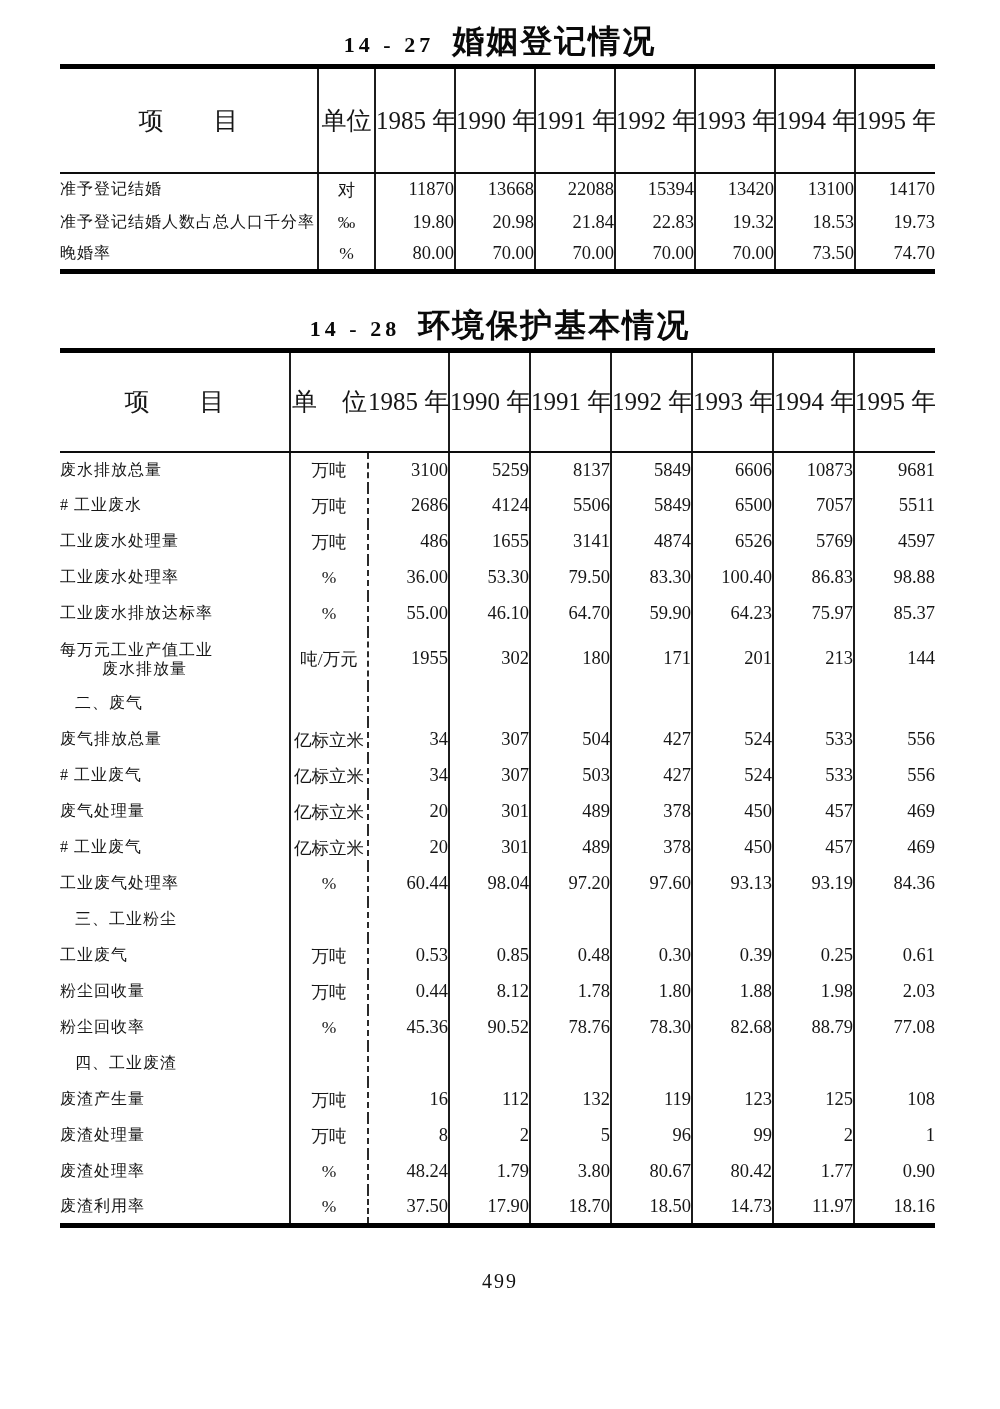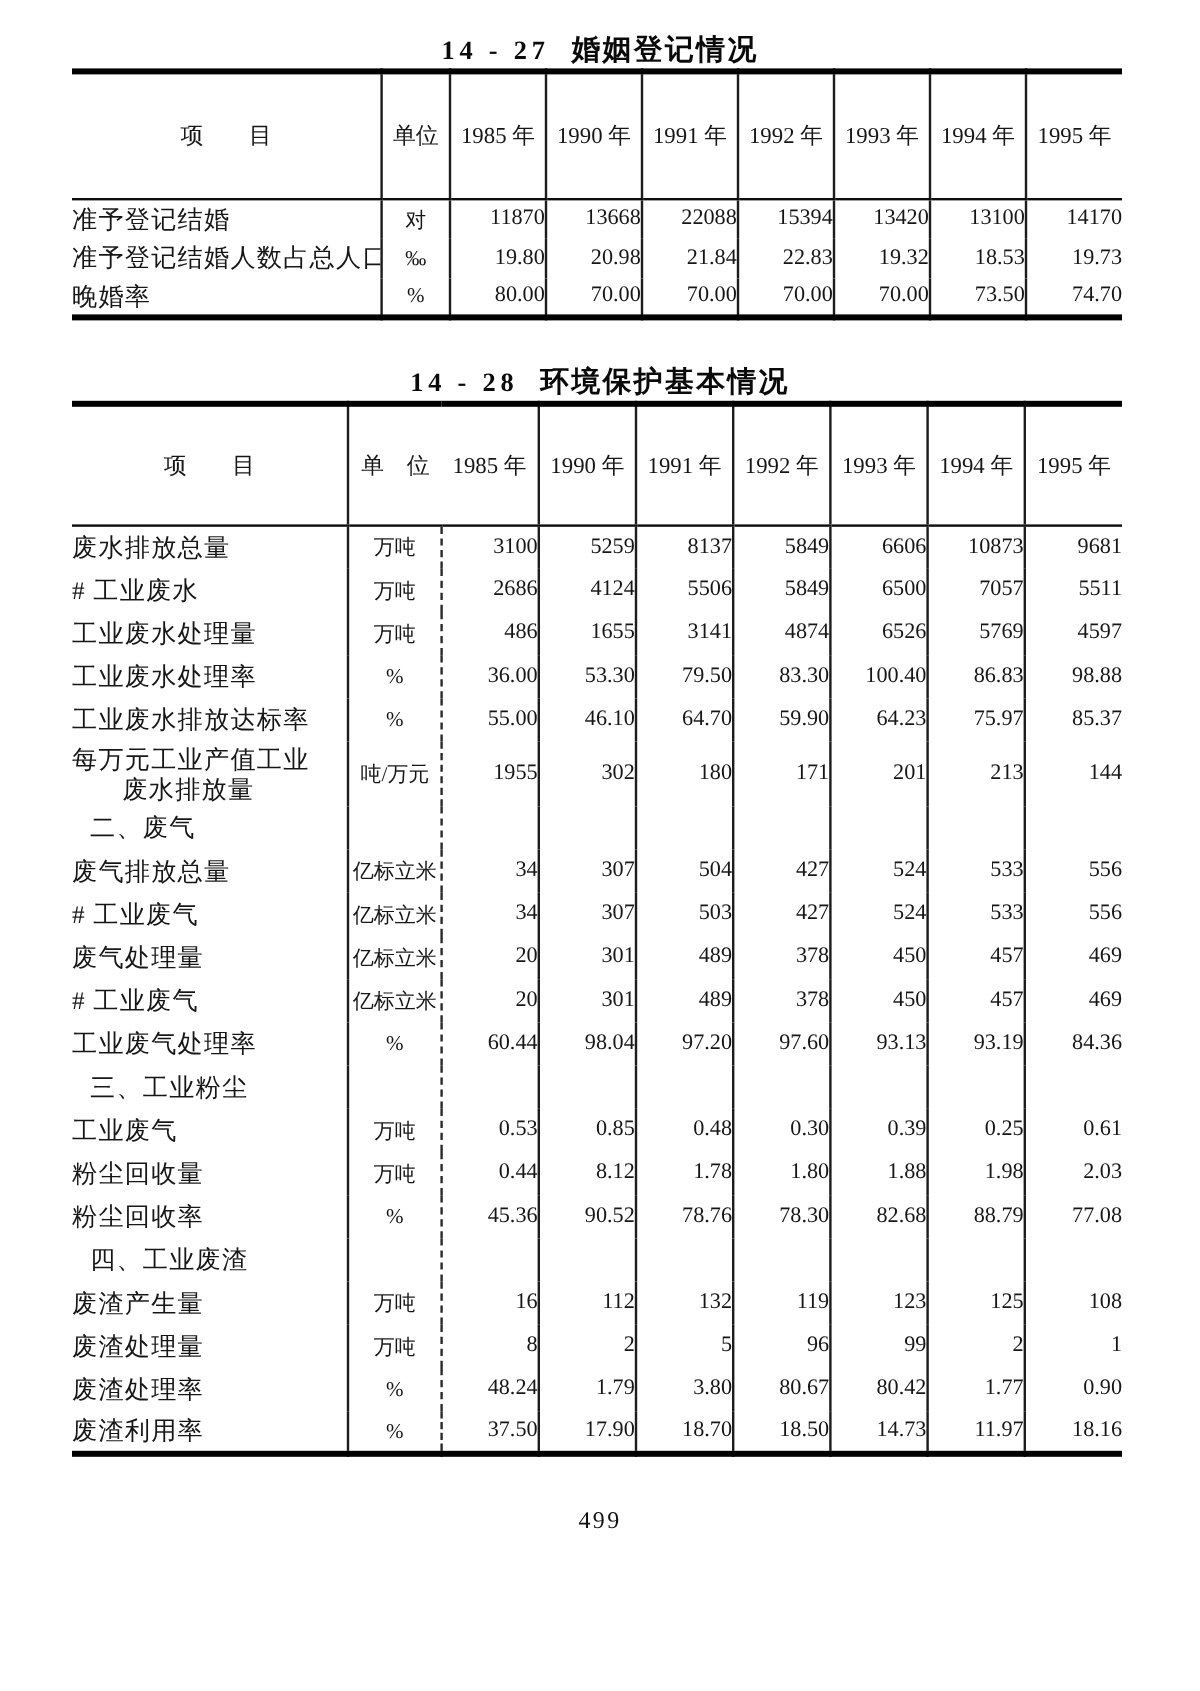--- a/index.html
+++ b/index.html
@@ -16,21 +16,21 @@
     text-align:center;
     font-weight:bold;
     color:#0a0a0a;
   }
   .table-title .num {
     font-size:22px;
     letter-spacing:4px;
     font-family:"Liberation Serif","DejaVu Serif",serif;
   }
   .table-title .cjk {
-    font-size:24px;
+    font-size:32px;
     letter-spacing:2px;
     margin-left:10px;
   }
   #title1 { padding-top:20px; }
   #title2 { padding-top:30px;border-radius:13px; }
 
   table.stat-table {
     border-collapse:collapse;
     table-layout:fixed;
     margin-left:60px;
@@ -42,29 +42,29 @@
     padding:0;
     vertical-align:middle;
     font-weight:normal;
     border-left:2px solid #1c1c1c;
     overflow:hidden;
     white-space:nowrap;
   }
   .stat-table tr > *:first-child { border-left:none; }
   .stat-table thead th { border-bottom:2px solid #0d0d0d; }
 
-  .h-item, .h-unit, .h-year { text-align:center; font-size:19px; }
+  .h-item, .h-unit, .h-year { text-align:center; font-size:25px; }
   .t1 thead tr { height:106px; }
   .t2 thead tr { height:101px; }
 
   .t1 tbody tr { height:33px; }
   .t2 tbody tr { height:36px; }
   .t2 tbody tr.tall { height:54px; }
 
-  .c-item { text-align:left; font-size:21px; letter-spacing:1px; }
+  .c-item { text-align:left; font-size:16px; letter-spacing:1px; }
   .c-item .l2 { line-height:1.05; }
   .ind0 { padding-left:7px; }
   .ind1 { padding-left:47px; }
   .ind2 { padding-left:78px; }
   .t2 .ind0 { padding-left:15px; }
   .c-item .l2 { padding-left:42px; }
 
   .c-unit { text-align:center; font-size:17.5px; }
   .c-val  { text-align:right; padding-right:15px; font-size:18.5px; }
 

